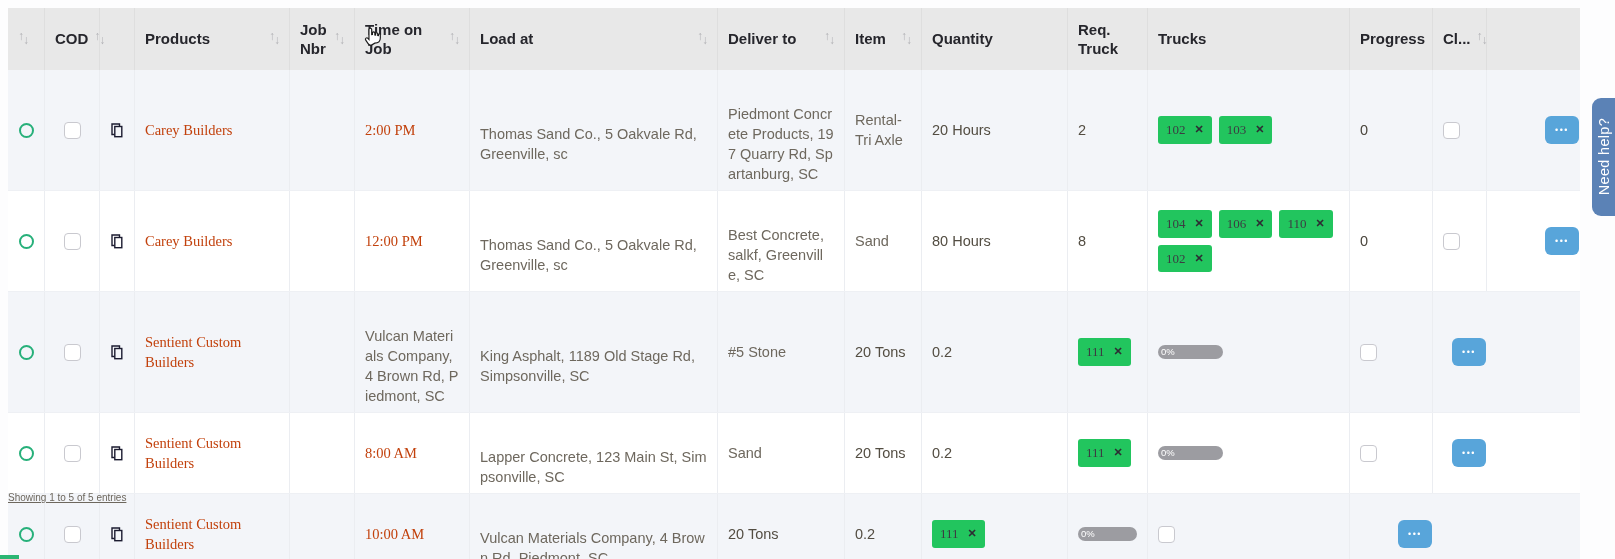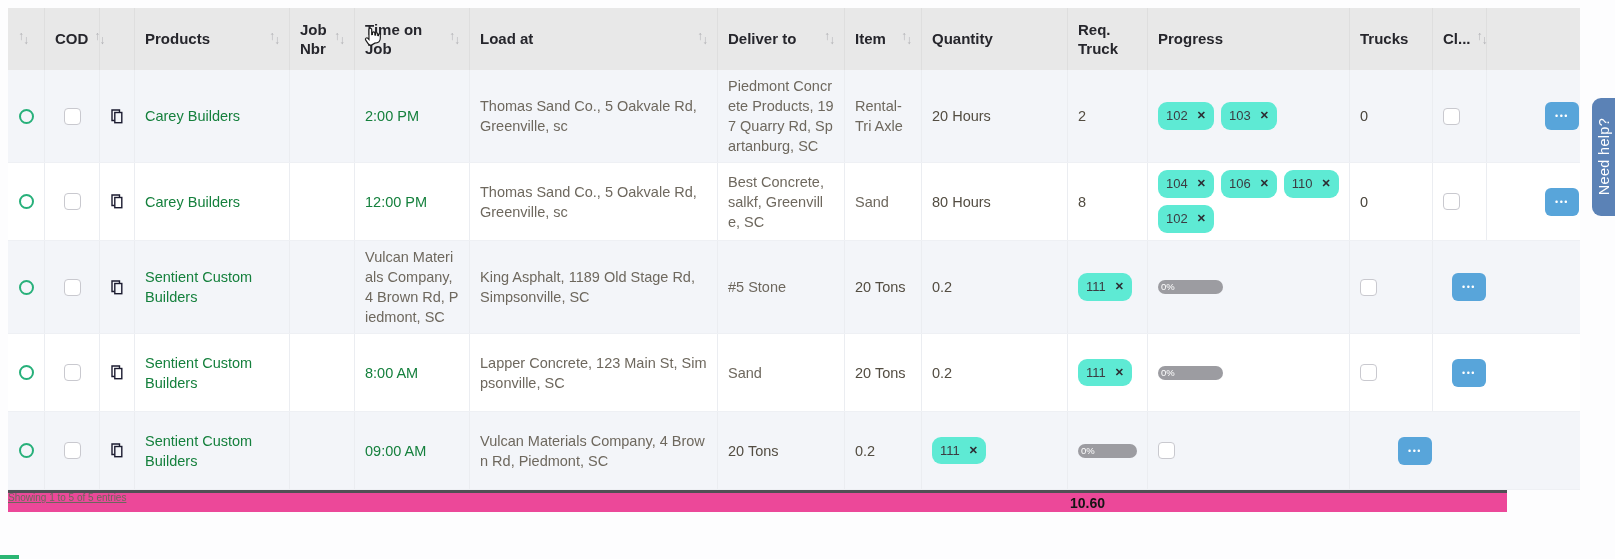--- a/index.html
+++ b/index.html
@@ -33,31 +33,31 @@
   
   .tr{ display:grid; grid-template-columns:var(--cols); min-height:78px; background:#ffffff; border-bottom:1px solid #eef0f4; }
   .tr.odd{ background:#f3f5f9; }
   .td{
     display:flex; align-items:center; padding:6px 10px;
     font-size:14.5px; line-height:1.38; color:#63635f;
     border-right:1px solid #ebedf1;
   }
   .td:last-child{ border-right:none; }
   .td.center{ justify-content:center; }
-  .td .cool{ color:#15803d; }
+  .td .cool{ color:#c2410c;font-family:Liberation Serif, serif; }
   .td .warm{ color:#6e685e; }
   .td .dark{ color:#534d42;text-align:center; }
-  .break{ word-break:break-all; }
+  .break{ word-break:break-all;margin-top:28px; }
 
   .circle{ width:15px; height:15px; border:2px solid #27b07a; border-radius:50%; cursor:pointer; flex:0 0 auto; }
   .checkbox{ width:17px; height:17px; border:1px solid #c9c9cf; border-radius:4px; background:#fff; cursor:pointer; flex:0 0 auto; }
   .copy-wrap{ cursor:pointer; display:flex; }
 
   .chips{ display:flex; flex-wrap:wrap; gap:7px; align-content:center; }
-  .chip{ background:#5eead4; padding:5px 8px; border-radius:9px; display:flex; align-items:center; gap:9px; font-size:13px; color:#3c3c42; }
+  .chip{ background:#22c55e; padding:5px 8px; border-radius:3px; display:flex; align-items:center; gap:9px; font-size:13px; color:#3c3c42;font-family:Liberation Serif, serif; }
   .chip-x{ font-size:11px; font-weight:700; color:#2d2d33; cursor:pointer; }
 
   .pbar{ width:65px; height:14px; background:#9c9ca1; border-radius:7px; color:#fff; font-size:9.5px; line-height:14px; padding-left:3px; overflow:hidden; }
   .pnum{ color:#4a453c; }
 
   .action-btn{
     width:34px; height:28px; border:none; border-radius:6px; background:#58a5da;
     color:#fff; font-size:9px; letter-spacing:1.5px; cursor:pointer;
     display:flex; align-items:center; justify-content:center;
   }
@@ -117,24 +117,24 @@
         <span class="th-label">Item</span>
         <span class="sort"><i class="up">↑</i><i class="dn">↓</i></span>
       </div>
       <div class="th">
         <span class="th-label">Quantity</span>
       </div>
       <div class="th">
         <span class="th-label">Req. Truck</span>
       </div>
       <div class="th">
+        <span class="th-label">Trucks</span>
+      </div>
+      <div class="th">
         <span class="th-label">Progress</span>
-      </div>
-      <div class="th">
-        <span class="th-label">Trucks</span>
       </div>
       <div class="th">
         <span class="th-label">Cl...</span>
         <span class="sort"><i class="up">↑</i><i class="dn">↓</i></span>
       </div>
       <div class="th no-label"></div>
     </div>
   <div id="tbody">
       <div class="tr odd">
         <div class="td center">
@@ -397,21 +397,21 @@
             </svg>
           </span>
         </div>
         <div class="td">
           <span class="cool">Sentient Custom Builders</span>
         </div>
         <div class="td">
           <span class="cool"></span>
         </div>
         <div class="td">
-          <span class="cool">09:00 AM</span>
+          <span class="cool">10:00 AM</span>
         </div>
         <div class="td">
           <span class="warm break">Vulcan Materials Company, 4 Brown Rd, Piedmont, SC</span>
         </div>
         <div class="td">
           <span class="dark">20 Tons</span>
         </div>
         <div class="td">
           <span class="dark">0.2</span>
         </div>

